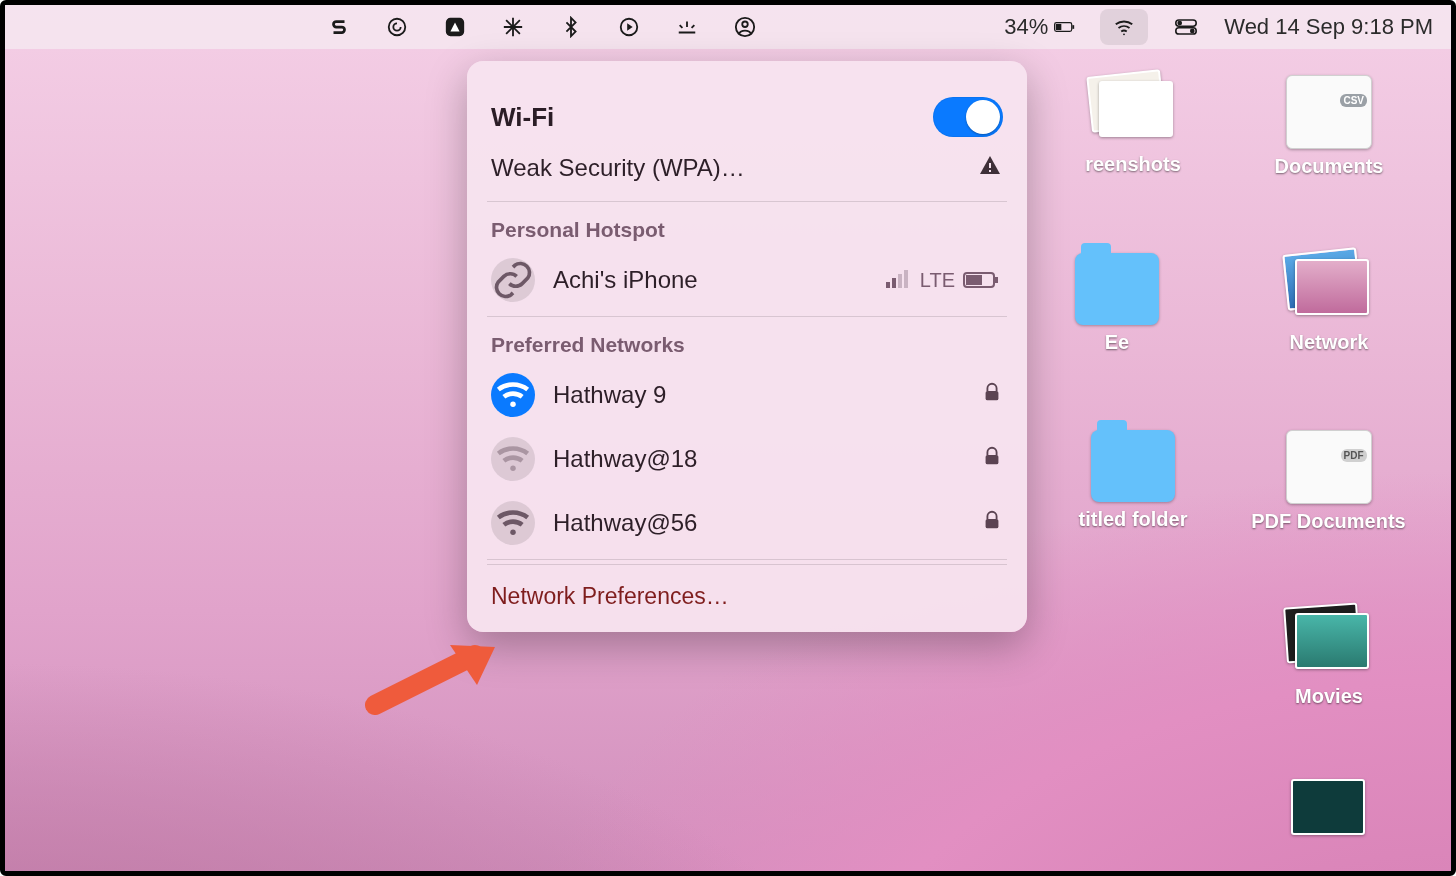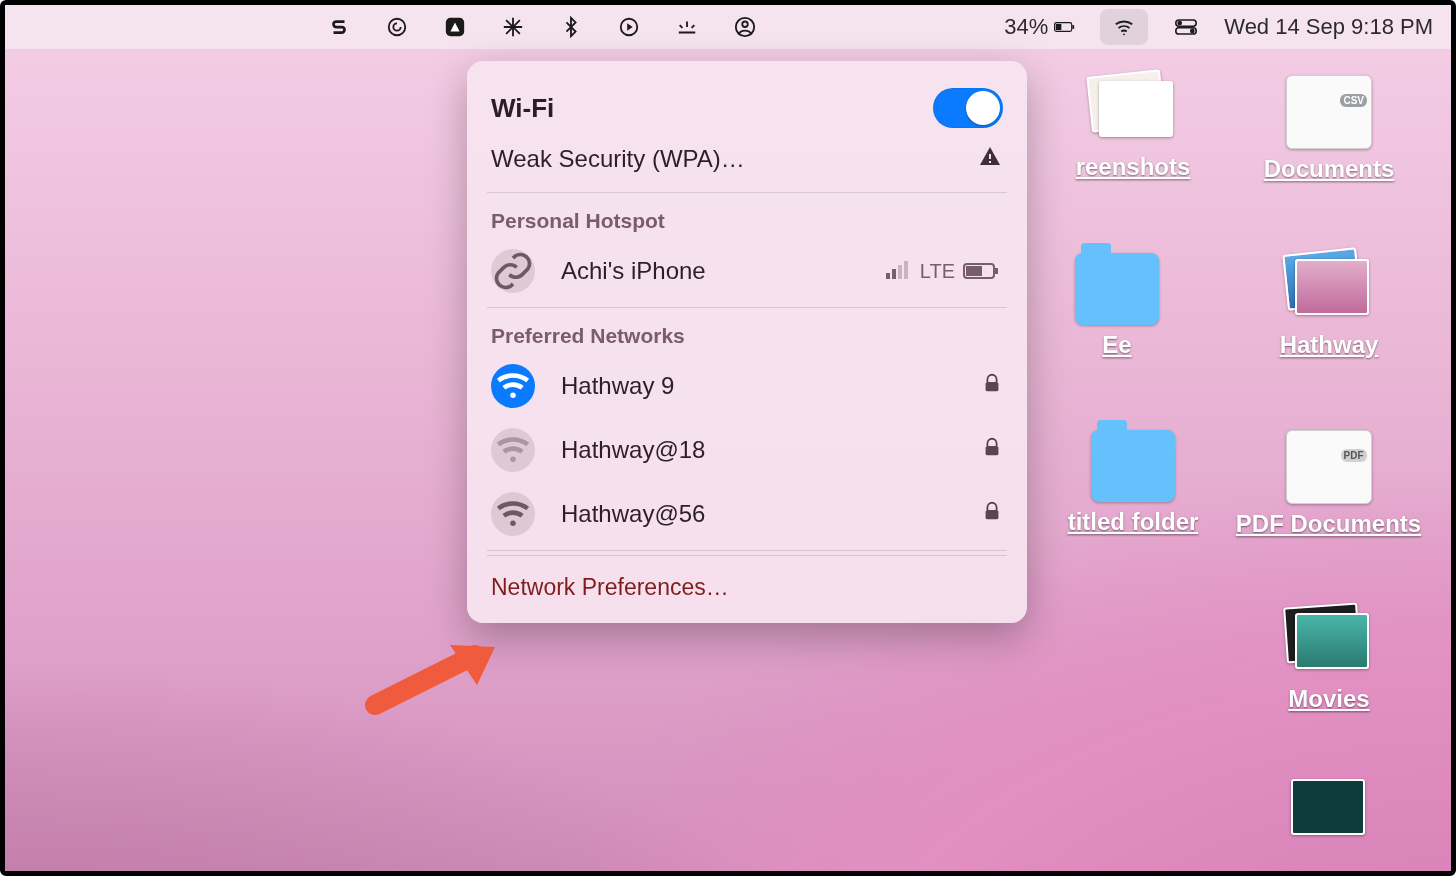--- a/index.html
+++ b/index.html
@@ -19,30 +19,30 @@
   .menubar .batwrap{display:flex;align-items:center;gap:6px;}
   .menubar .menubar-left{flex:1;display:flex;align-items:center;gap:30px;min-width:300px;padding-left:320px;}
   
   .deskicon{position:absolute;width:160px;display:flex;flex-direction:column;align-items:center;gap:6px;}
   .deskicon .thumb{width:84px;height:72px;border-radius:6px;display:flex;align-items:center;justify-content:center;box-shadow:0 1px 3px rgba(0,0,0,.3);}
   .deskicon .thumb.folder{background:#64c1fb;border-radius:8px;position:relative;}
   .deskicon .thumb.folder::before{content:"";position:absolute;top:-10px;left:6px;width:30px;height:12px;border-radius:4px 4px 0 0;background:#64c1fb;}
   .deskicon .thumb.paper{background:#fafafa;border:1px solid #d0d0d0;}
   .deskicon .thumb.paper .badge{position:absolute;right:4px;top:18px;font-size:10px;background:#9aa0a6;color:#fff;padding:1px 3px;border-radius:6px;font-weight:700;}
   .deskicon .thumb.stack{position:relative;background:transparent;box-shadow:none;}
-  .deskicon .caption{font-size:24px;font-weight:600;color:#fff;text-shadow:0 1px 2px rgba(0,0,0,.5);text-align:right;white-space:nowrap;text-decoration:underline;}
-  
-  .panel{position:absolute;top:56px;left:462px;width:560px;background:rgba(246,227,239,.94);border-radius:16px;box-shadow:0 14px 40px rgba(0,0,0,.28);padding:9px 0 10px;color:#3b2a34;}
+  .deskicon .caption{font-size:20px;font-weight:600;color:#fff;text-shadow:0 1px 2px rgba(0,0,0,.5);text-align:right;white-space:nowrap;}
+  
+  .panel{position:absolute;top:56px;left:462px;width:560px;background:rgba(246,227,239,.94);border-radius:16px;box-shadow:0 14px 40px rgba(0,0,0,.28);padding:18px 0 10px;color:#3b2a34;}
   .panel .hdr{display:flex;align-items:center;justify-content:space-between;padding:18px 24px 8px;}
   .panel .hdr .title{font-size:26px;font-weight:700;color:#2b1d26;}
   .toggle{width:70px;height:40px;background:#0a7aff;border-radius:40px;position:relative;box-shadow:inset 0 0 0 1px rgba(0,0,0,.05);}
   .toggle .knob{position:absolute;right:3px;top:3px;width:34px;height:34px;background:#fff;border-radius:50%;box-shadow:0 1px 2px rgba(0,0,0,.3);}
   .panel .section{font-size:21px;font-weight:700;color:#7a5c70;padding:12px 24px 6px;}
   .panel hr{border:none;border-top:1px solid rgba(0,0,0,.12);margin:4px 20px;}
-  .netrow{display:flex;align-items:center;gap:26px;padding:10px 24px;font-size:24px;color:#2d1f28;}
+  .netrow{display:flex;align-items:center;gap:18px;padding:10px 24px;font-size:24px;color:#2d1f28;}
   .netrow .wifidot{width:44px;height:44px;border-radius:50%;display:flex;align-items:center;justify-content:center;flex-shrink:0;}
   .netrow .wifidot.blue{background:#0a7aff;}
   .netrow .wifidot.grey{background:rgba(0,0,0,.10);}
   .netrow .wifidot svg{stroke:#fff;fill:none;}
   .netrow .wifidot.grey svg{stroke:#6d5866;}
   .netrow .spacer{flex:1;}
   .netrow .lock{color:#5b4352;}
   .netrow .lock svg{width:22px;height:22px;fill:#5b4352;}
   .netrow.weak{padding:8px 24px 14px;}
   .othernet{display:flex;align-items:center;justify-content:space-between;padding:14px 24px;font-size:21px;font-weight:700;color:#7a5c70;}
@@ -161,21 +161,21 @@
   </div>
   <div class="deskicon" style="top:248px;right:254px">
     <div class="thumb folder"></div>
     <div class="caption">Ee</div>
   </div>
   <div class="deskicon" style="top:248px;right:42px">
     <div class="thumb stack">
       <div class="stackimg" style="background:linear-gradient(#5aa9e6,#2d6cb3);left:-2px;top:-2px;transform:rotate(-6deg);"></div>
       <div class="stackimg" style="background:linear-gradient(#e3aeca,#c06b9c);left:8px;top:6px;"></div>
     </div>
-    <div class="caption">Hathway</div>
+    <div class="caption">Network</div>
   </div>
   <div class="deskicon" style="top:425px;right:238px">
     <div class="thumb folder"></div>
     <div class="caption">titled folder</div>
   </div>
   <div class="deskicon" style="top:602px;right:42px">
     <div class="thumb stack">
       <div class="stackimg" style="background:#1d1d1d;left:-2px;top:-2px;transform:rotate(-4deg);"></div>
       <div class="stackimg" style="background:linear-gradient(#49b6a9,#2a7a70);left:8px;top:6px;"></div>
     </div>

